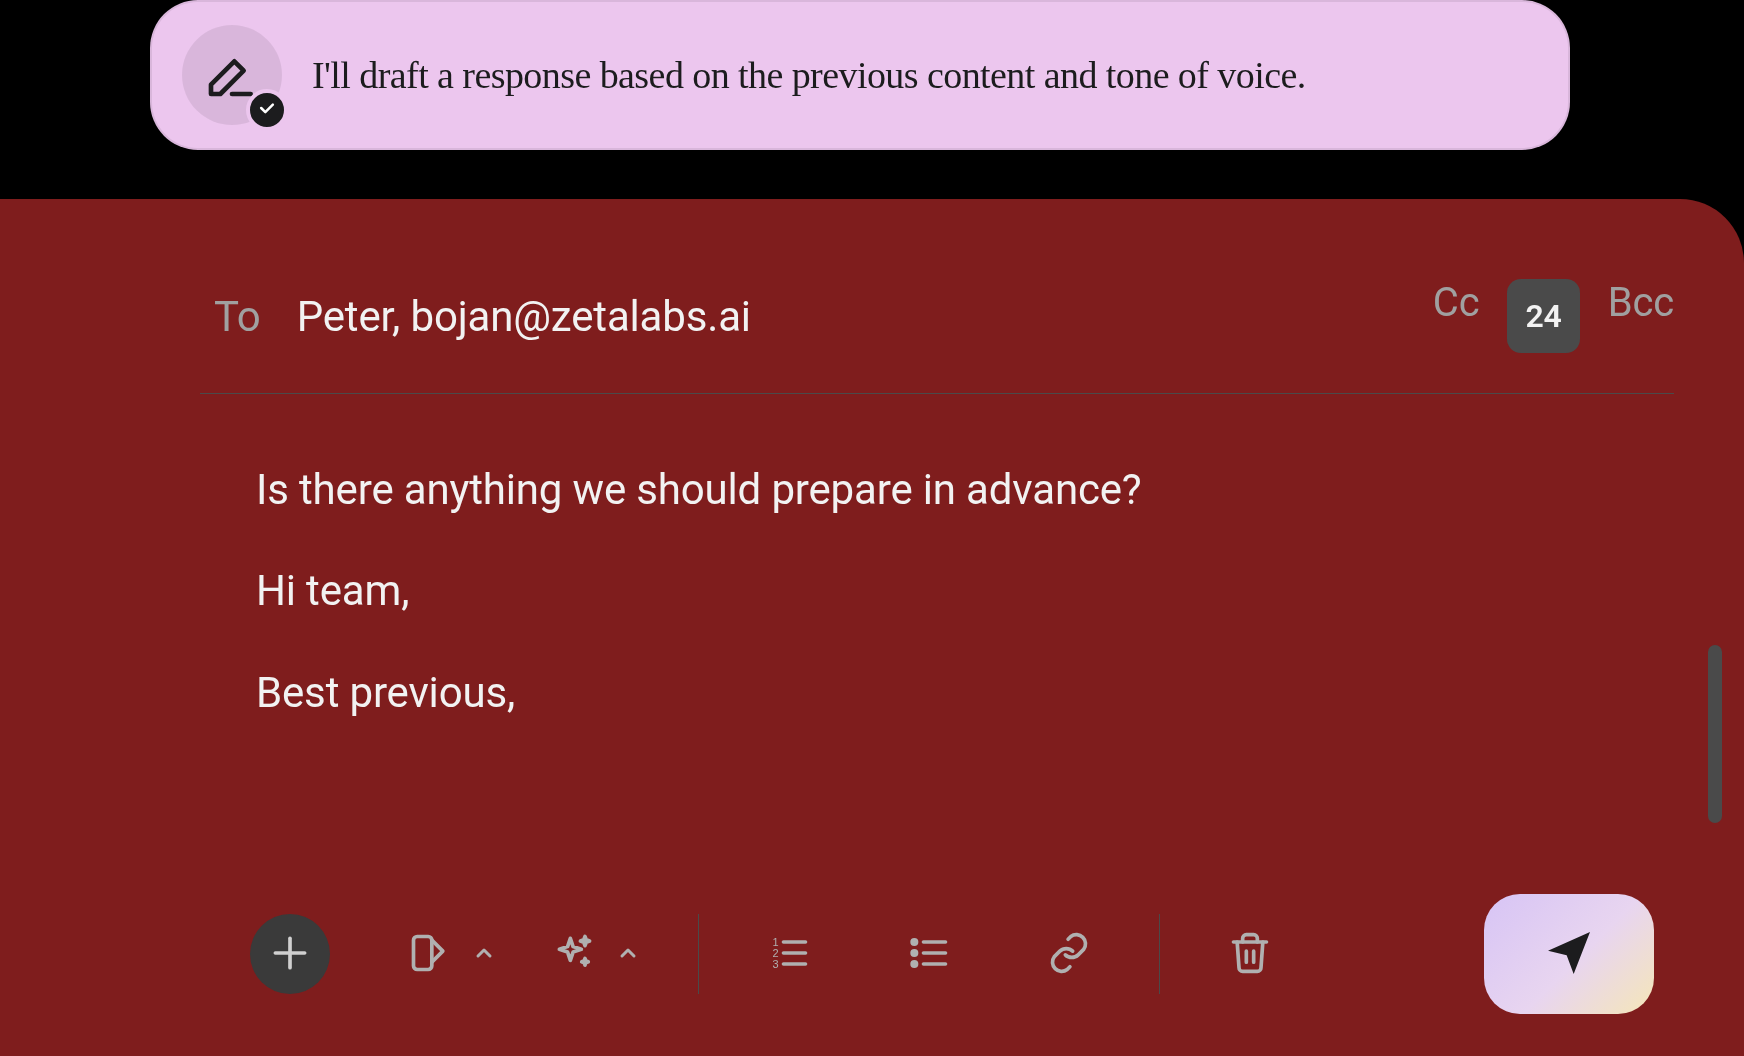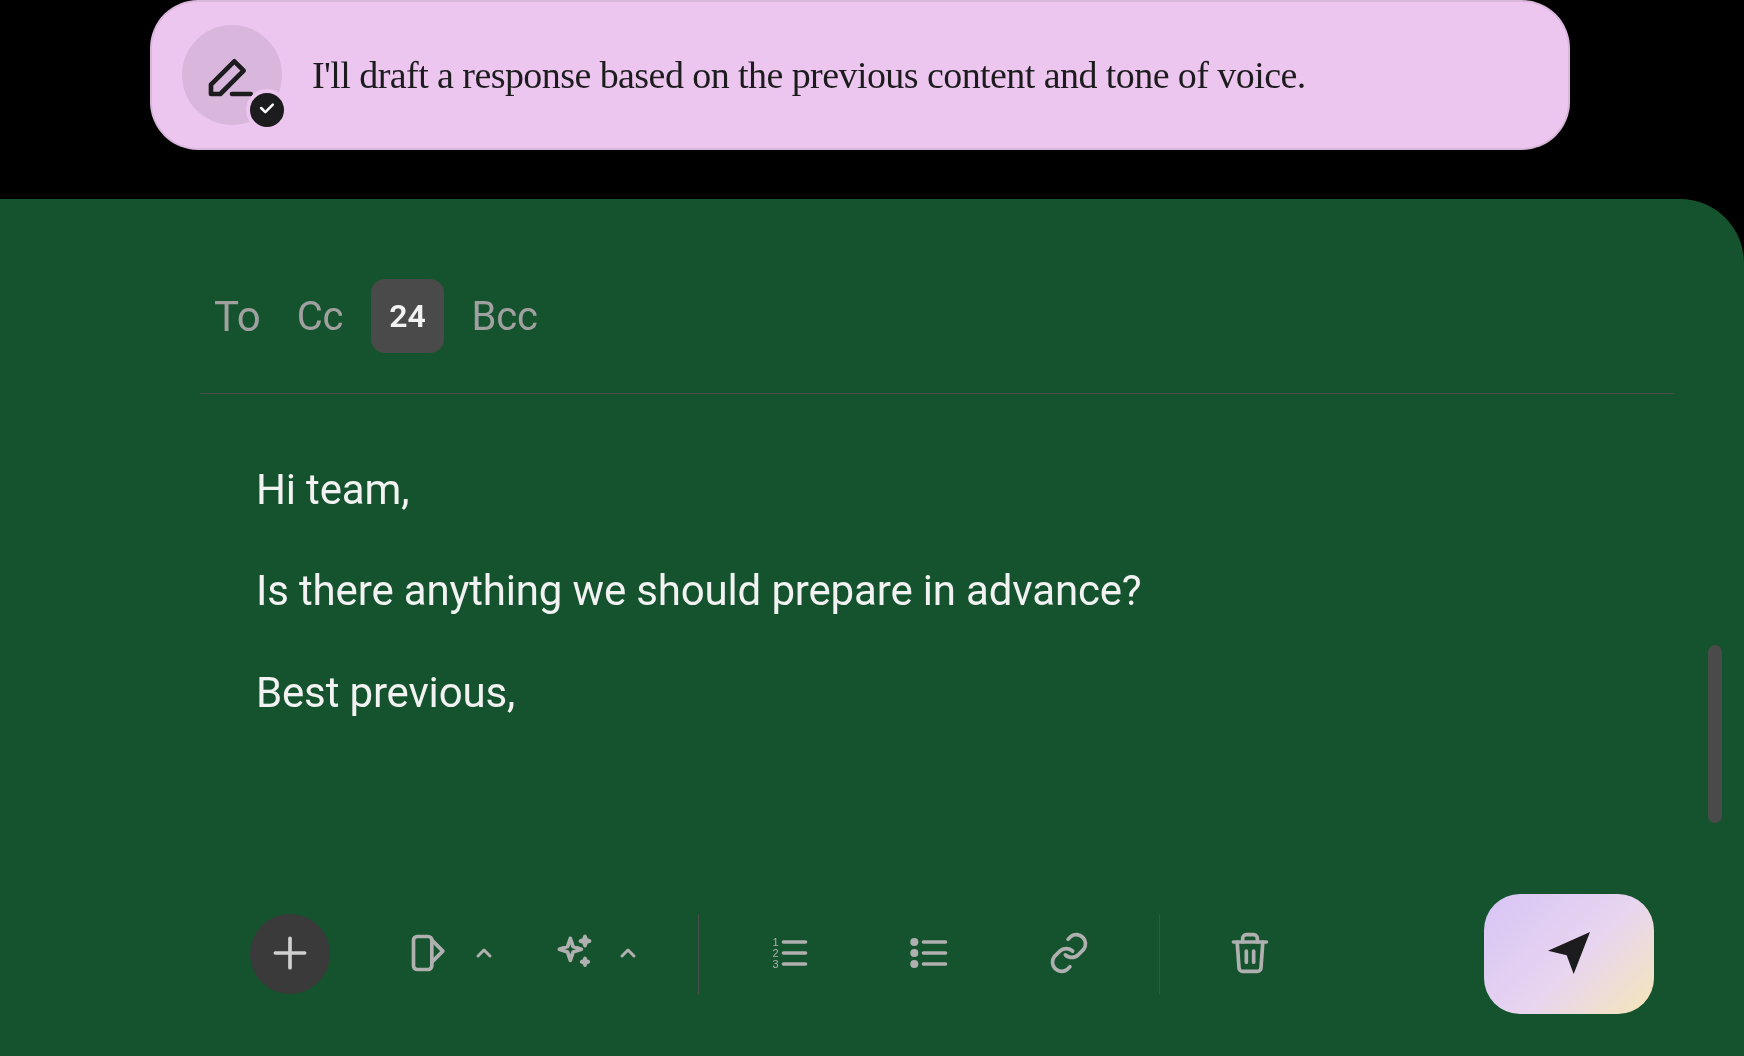--- a/index.html
+++ b/index.html
@@ -57,33 +57,33 @@
     color: #1c1c1e;
     letter-spacing: -0.015em;
     font-family: Liberation Serif, serif;
   }
   .compose-window {
     position: absolute;
     top: 199px;
     left: 0;
     right: 0;
     bottom: 0;
-    background: #14532d;
+    background: #7f1d1d;
     border-top-right-radius: 64px;
   }
   .to-row {
     display: flex;
     align-items: center;
     padding: 80px 70px 40px 214px;
     font-size: 42px;
     position: relative;
   }
   .to-label { color: #a0a0a0; margin-right: 36px; }
   .to-value { color: #f2f2f2; flex: 1; }
-  .cc-group { display: flex; align-items: center; gap: 28px; }
+  .cc-group { display: flex; align-items: flex-start; gap: 28px; }
   .cc-label, .bcc-label { color: #a0a0a0; font-size: 40px; }
   .cc-badge {
     background: #4a4a4a;
     color: #f2f2f2;
     border-radius: 14px;
     padding: 18px 18px;
     font-size: 32px;
     font-weight: 600;
   }
   .bcc-label { }
@@ -172,32 +172,33 @@
       </span>
     </div>
   </div>
   <div class="ai-text">I'll draft a response based on the previous content and tone of voice.</div>
 </div>
 
 <div class="compose-window">
 
   <div class="to-row">
     <span class="to-label">To</span>
+    <span class="to-value">Peter, bojan@zetalabs.ai</span>
     <div class="cc-group">
       <span class="cc-label">Cc</span>
       <span class="cc-badge">24</span>
       <span class="bcc-label">Bcc</span>
     </div>
   </div>
 
   <div class="divider"></div>
 
   <div class="body-area">
+    <p>Is there anything we should prepare in advance?</p>
     <p>Hi team,</p>
-    <p>Is there anything we should prepare in advance?</p>
     <p>Best previous,</p>
   </div>
 
   <div class="scroll-thumb"></div>
 
   <div class="toolbar">
     <button class="tb-btn circle">
       <span>
         <svg viewBox="0 0 24 24" fill="none" stroke="#d0d0d0" stroke-width="2" stroke-linecap="round">
             <line x1="12" y1="4" x2="12" y2="20"></line>

